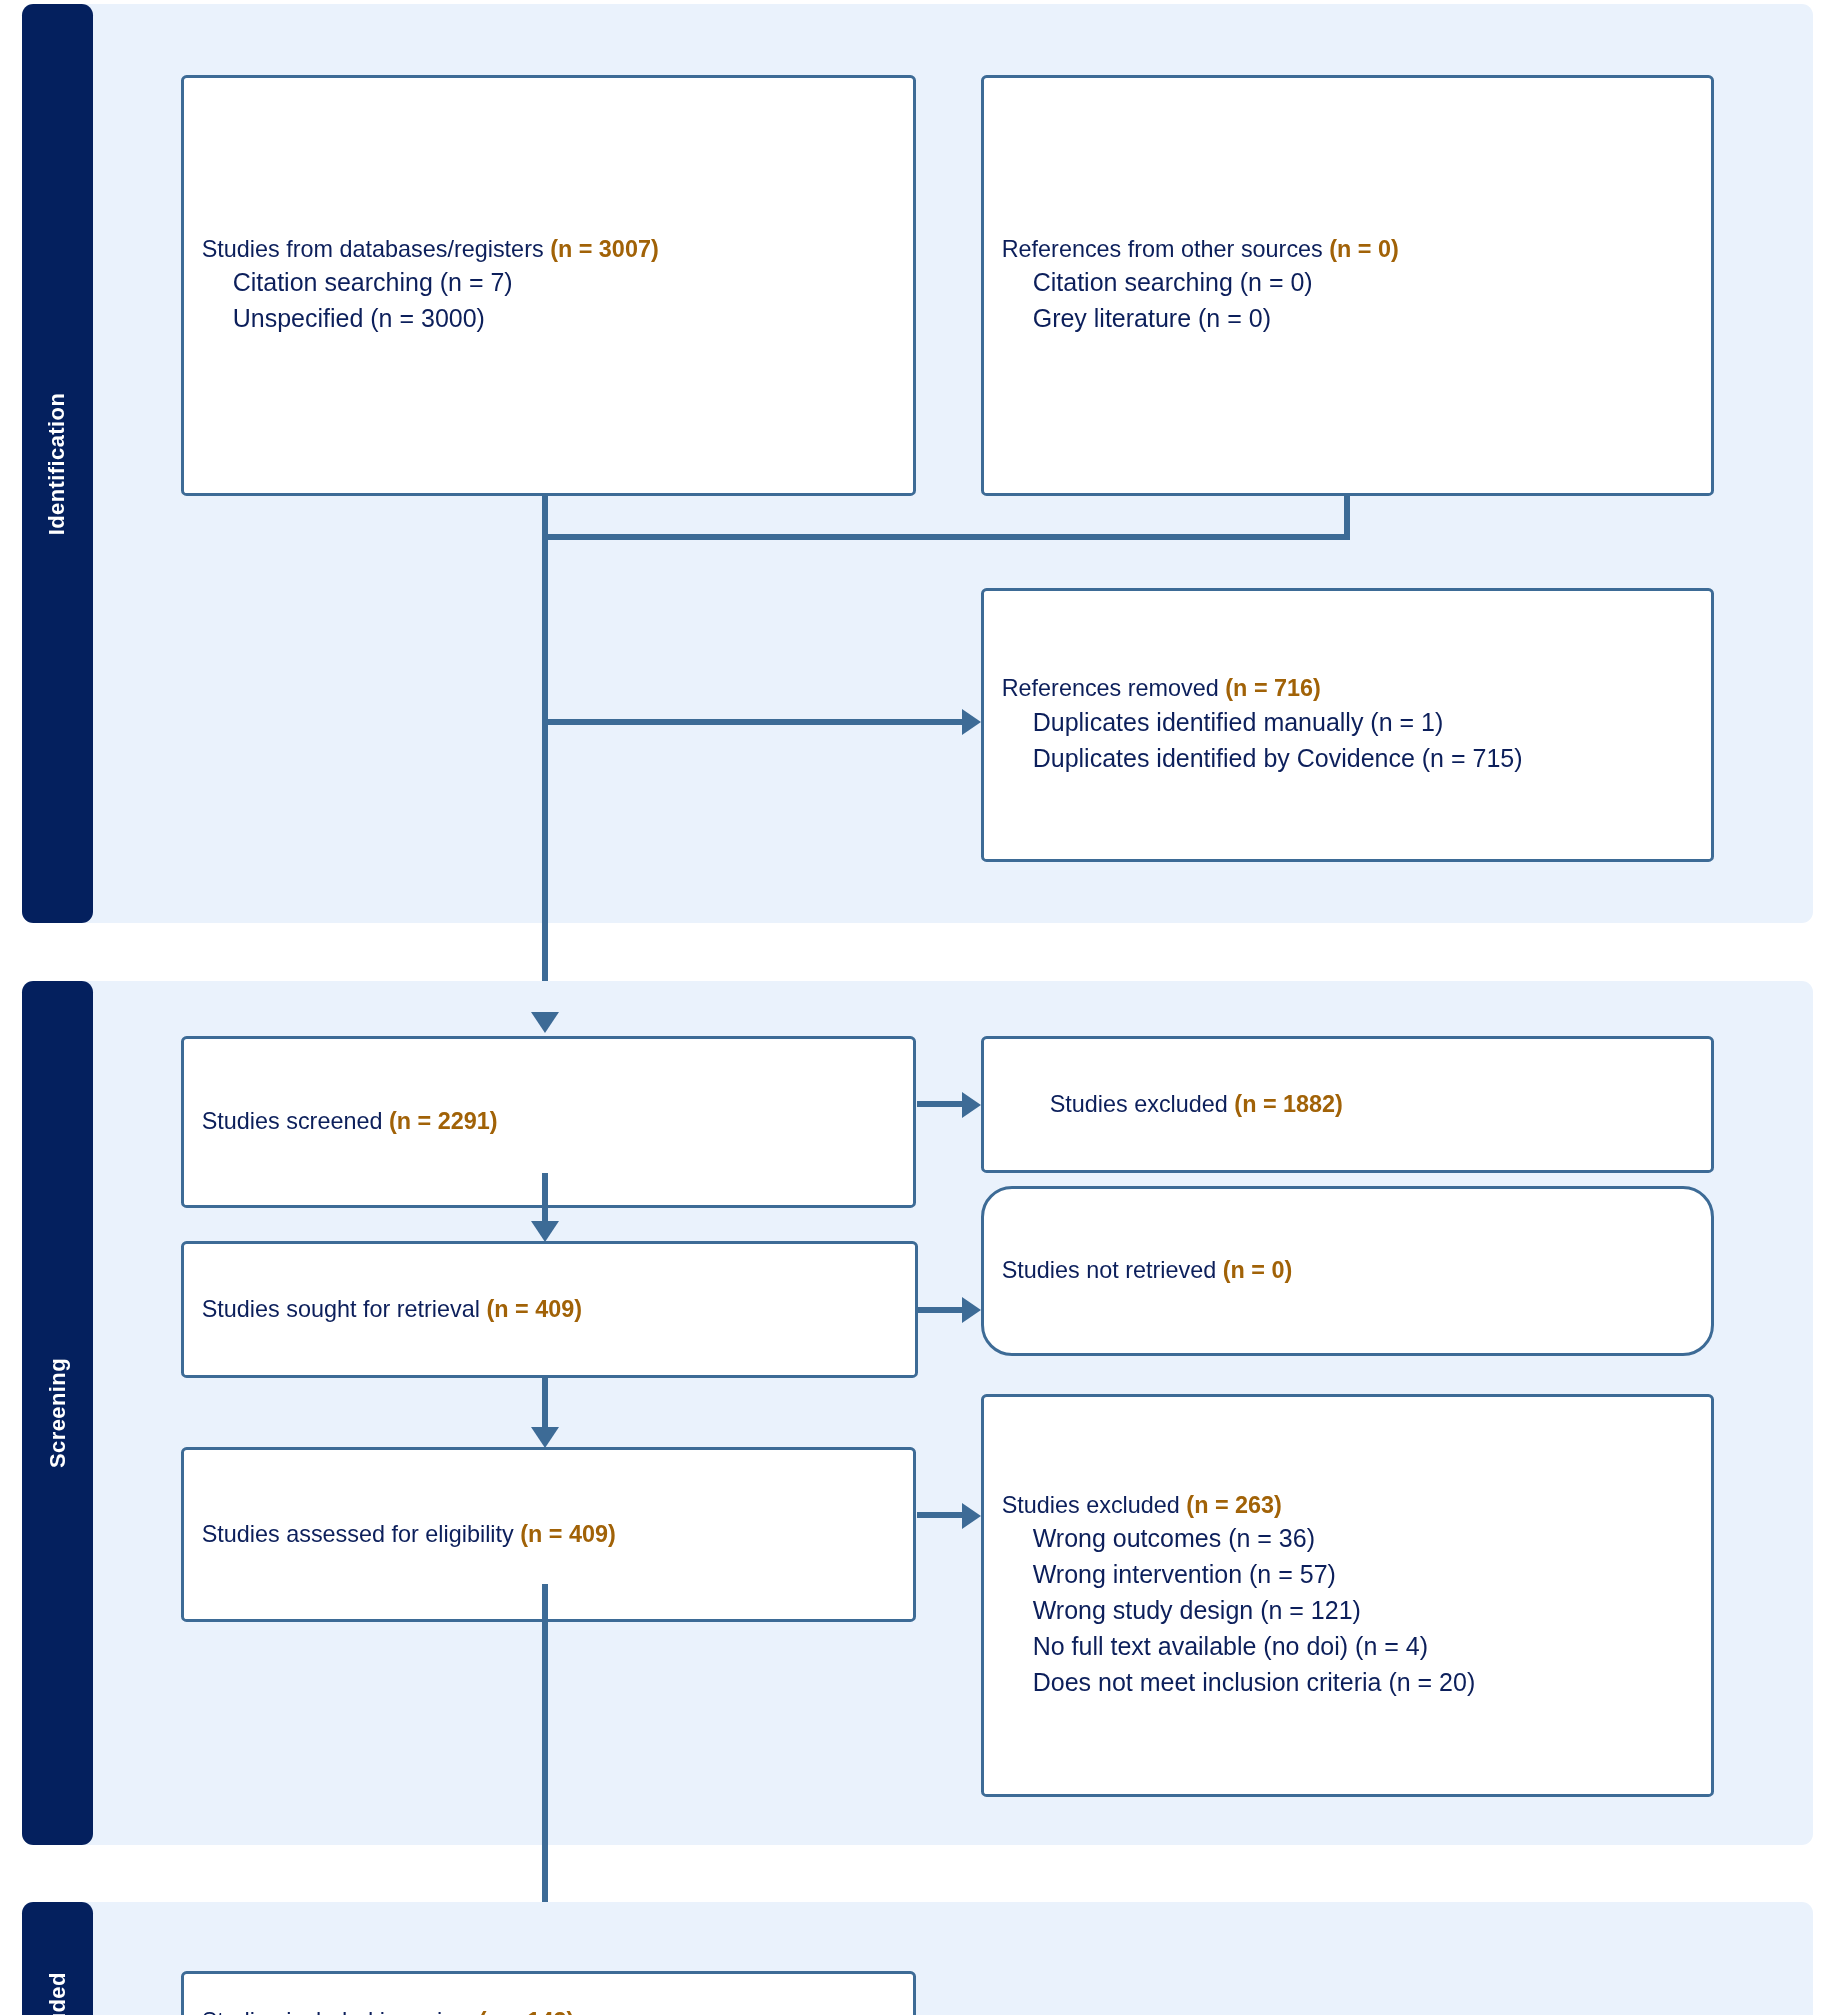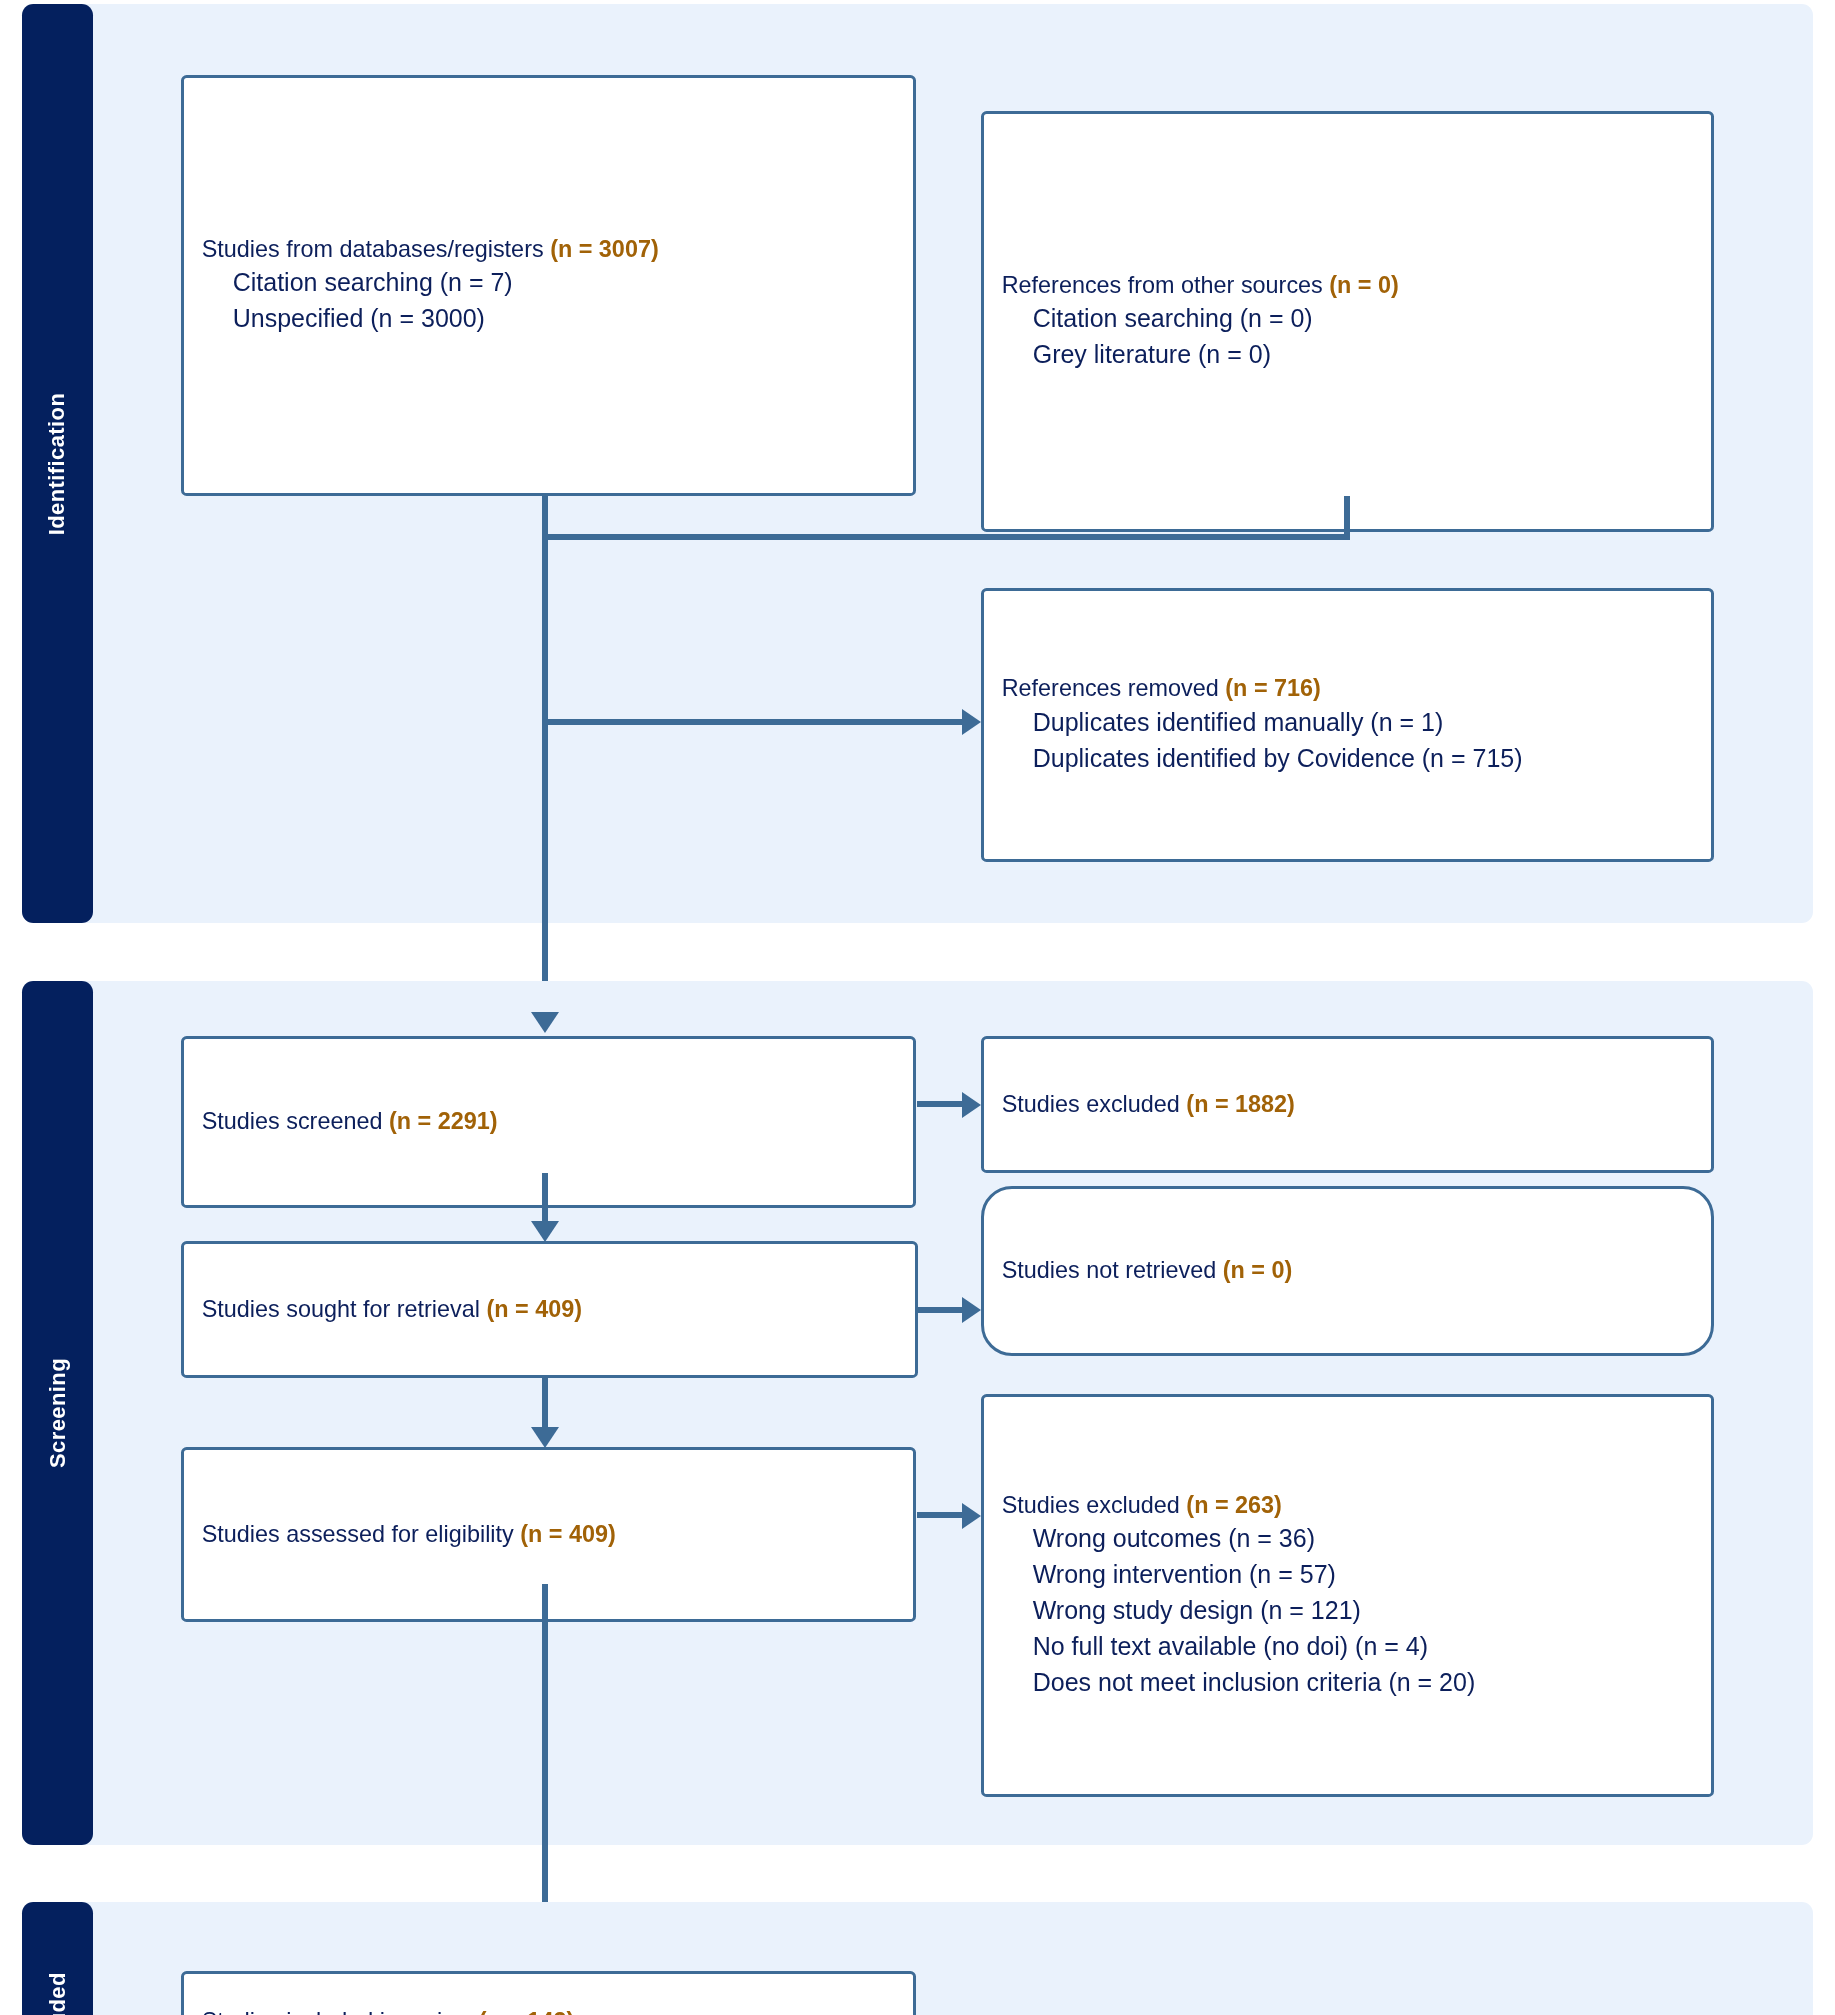--- a/index.html
+++ b/index.html
@@ -35,21 +35,21 @@
   </div>
 
   <div class="box" style="left:181px;top:75px;width:735px;height:421px;">
     <div class="inner">
       <div class="title"><span>Studies from databases/registers </span><span class="n">(n = 3007)</span></div>
       <div class="sub">Citation searching (n = 7)</div>
       <div class="sub">Unspecified (n = 3000)</div>
     </div>
   </div>
 
-  <div class="box" style="left:981px;top:75px;width:733px;height:421px;margin-top:36px;">
+  <div class="box" style="left:981px;top:75px;width:733px;height:421px;">
     <div class="inner">
       <div class="title"><span>References from other sources </span><span class="n">(n = 0)</span></div>
       <div class="sub">Citation searching (n = 0)</div>
       <div class="sub">Grey literature (n = 0)</div>
     </div>
   </div>
 
   <div class="box" style="left:981px;top:588px;width:733px;height:274px;">
     <div class="inner">
       <div class="title"><span>References removed </span><span class="n">(n = 716)</span></div>
@@ -75,21 +75,21 @@
   </div>
 
   <div class="arrow-d" style="left:531px;top:1012px;"></div>
 
   <div class="box" style="left:181px;top:1036px;width:735px;height:172px;">
     <div class="inner">
       <div class="title"><span>Studies screened </span><span class="n">(n = 2291)</span></div>
     </div>
   </div>
 
-  <div class="box" style="left:981px;top:1036px;width:733px;height:137px;">
+  <div class="box" style="left:981px;top:1036px;width:733px;height:137px;padding-left:48px;">
     <div class="inner">
       <div class="title"><span>Studies excluded </span><span class="n">(n = 1882)</span></div>
     </div>
   </div>
   <div class="ln" style="left:917px;top:1101px;width:46px;height:6px;"></div>
   <div class="arrow-r" style="left:962px;top:1092px;"></div>
 
   <div class="ln" style="left:542px;top:1173px;width:6px;height:50px;"></div>
   <div class="arrow-d" style="left:531px;top:1221px;"></div>
 

